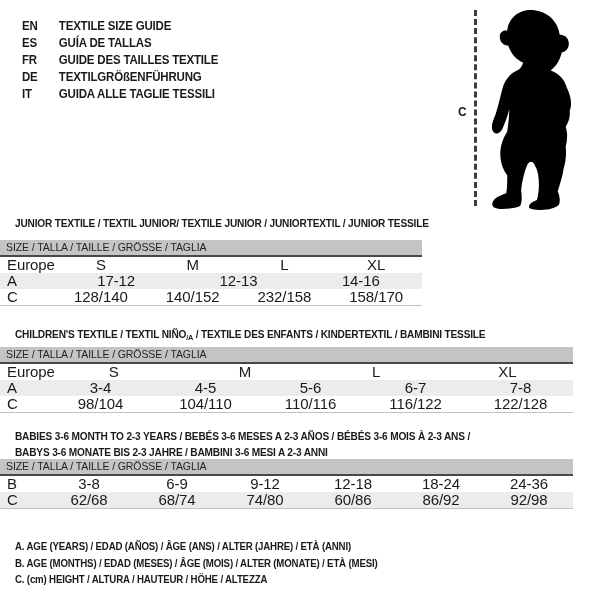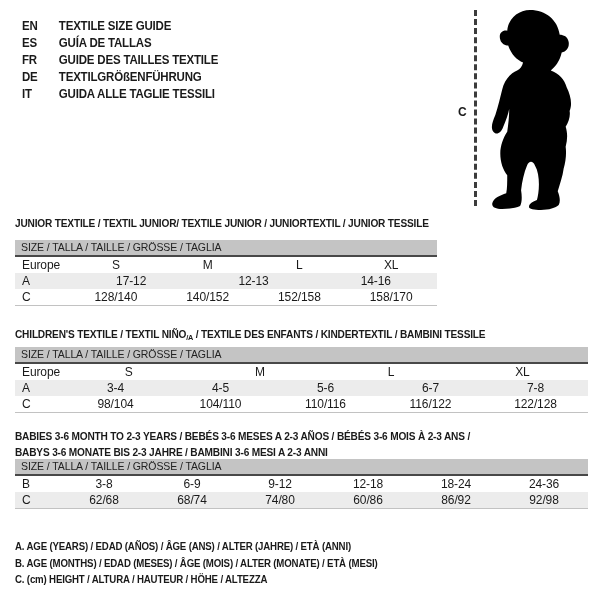--- a/index.html
+++ b/index.html
@@ -16,27 +16,27 @@
   .dash-line{position:absolute;left:22px;top:10px;height:196px;width:0;border-left:3px dashed #3c3c3c;}
   .figure-label{position:absolute;left:6px;top:105px;font-weight:bold;font-size:12px;}
   .baby-svg{position:absolute;left:28px;top:7px;}
   
   .section-title{
     position:absolute;left:15px;font-weight:bold;font-size:11px;letter-spacing:-.2px;
     transform:scaleX(.92);transform-origin:left top;white-space:nowrap;line-height:16px;
   }
   .subscript{font-size:8px;vertical-align:-2px;}
   
-  .size-table{position:absolute;left:15px;border-bottom:1px solid #c2c2c2;}
+  .size-table{position:absolute;left:0;border-bottom:1px solid #c2c2c2;}
   .size-bar{
     height:17px;box-sizing:border-box;background:#c4c4c4;border-bottom:2px solid #484848;
     font-size:10.5px;line-height:15px;padding-left:6px;letter-spacing:-.1px;color:#222;
     white-space:nowrap;overflow:hidden;
   }
-  .trow{display:flex;height:16px;font-size:12px;line-height:16px;letter-spacing:-.1px;}
+  .trow{display:flex;height:16px;font-size:15px;line-height:16px;letter-spacing:-.1px;}
   .trow.alt{background:#ececec;}
   .tlabel{box-sizing:border-box;padding-left:7px;}
   .tcell{flex:1;text-align:center;}
   .t1{top:240px;width:422px;}
   .t1 .tlabel{width:55px;}
   .t2{top:347px;width:573px;}
   .t2 .tlabel{width:48px;}
   .t3{top:459px;width:573px;}
   .t3 .tlabel{width:45px;}
   .t1-title{top:215px;}
@@ -115,21 +115,21 @@
     <div class="trow alt">
       <div class="tlabel">A</div>
       <div class="tcell">17-12</div>
       <div class="tcell">12-13</div>
       <div class="tcell">14-16</div>
     </div>
     <div class="trow">
       <div class="tlabel">C</div>
       <div class="tcell">128/140</div>
       <div class="tcell">140/152</div>
-      <div class="tcell">152/158</div>
+      <div class="tcell">232/158</div>
       <div class="tcell">158/170</div>
     </div>
   </div>
 
   <div class="section-title t2-title"><span>CHILDREN'S TEXTILE / TEXTIL NIÑO</span><span class="subscript">/A</span><span> / TEXTILE DES ENFANTS / KINDERTEXTIL / BAMBINI TESSILE</span></div>
   <div class="size-table t2">
     <div class="size-bar">SIZE / TALLA / TAILLE / GRÖSSE / TAGLIA</div>
     <div class="trow">
       <div class="tlabel">Europe</div>
       <div class="tcell">S</div>

